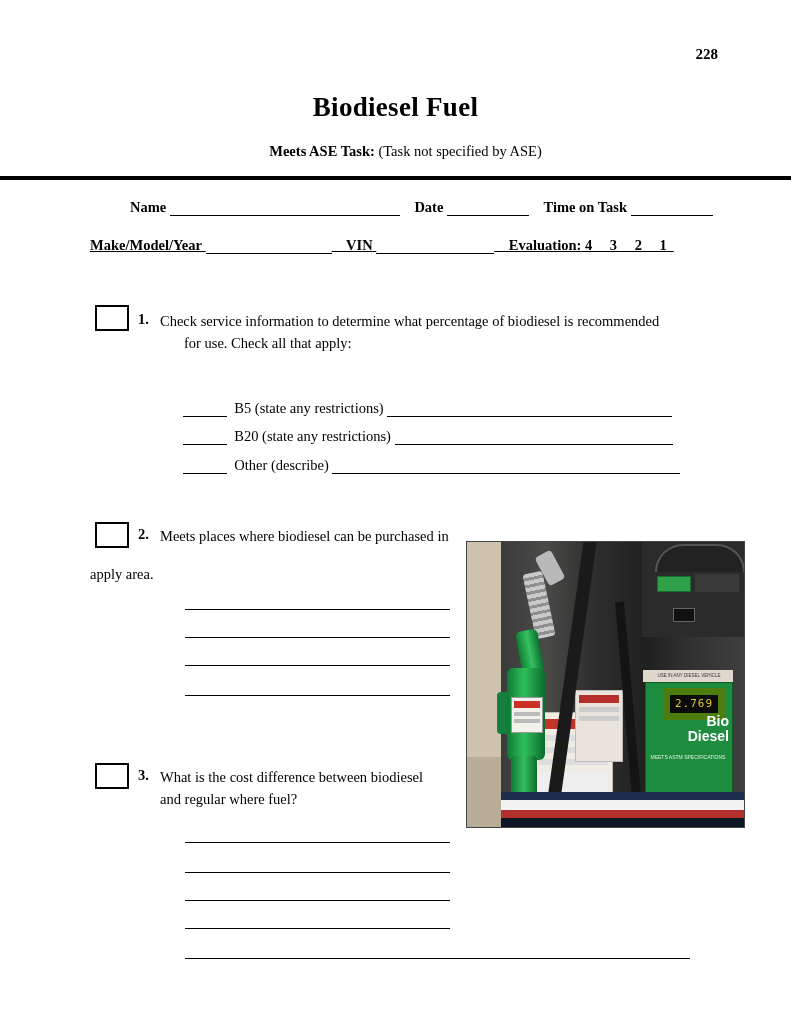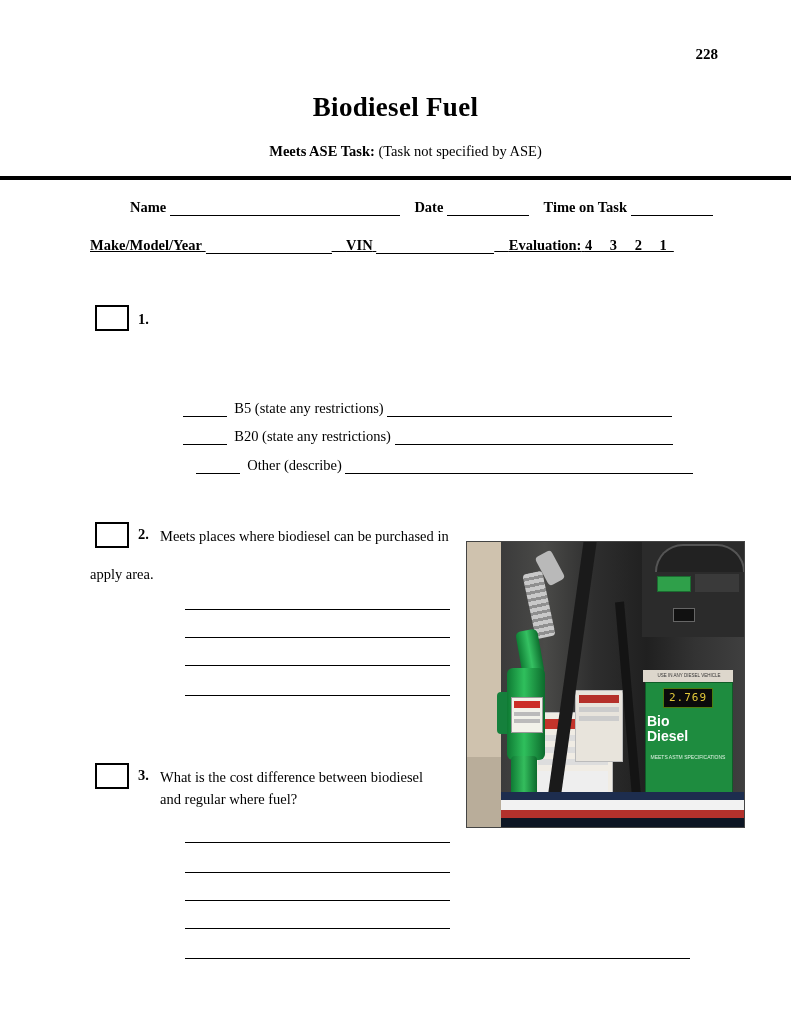--- a/index.html
+++ b/index.html
@@ -114,21 +114,21 @@
   }
   .opt .trail {
     display: inline-block;
     border-bottom: 1px solid #000;
     height: 13px;
     vertical-align: bottom;
   }
   #opt1 { left: 183px; top: 372px; }
   #opt2 { left: 183px; top: 400px; }
   #opt3 { left: 183px; top: 428px; }
-  #opt4 { left: 196px; top: 457px; }
+  #opt4 { left: 183px; top: 457px; }
 
   
   #cb2 { left: 95px; top: 522px; }
   #n2  { left: 138px; top: 526px; }
   .q2text {
     position: absolute;
     left: 160px;
     top: 525px;
     width: 300px;
     font-size: 14.5px;
@@ -179,23 +179,23 @@
   .ph-redplate .r4 { position:absolute; left:4px; top:46px; width:70px; height:6px; background:#ddd; }
   .ph-redplate .r5 { position:absolute; left:4px; top:58px; width:70px; height:40px; background:#eee; }
   .ph-redplate2 { position:absolute; left:108px; top:148px; width:46px; height:70px; background:#e8e4dc; border:1px solid #bbb; }
   .ph-redplate2 .b1 { position:absolute; left:3px; top:4px; width:40px; height:8px; background:#b5302a; }
   .ph-redplate2 .b2 { position:absolute; left:3px; top:16px; width:40px; height:5px; background:#ccc; }
   .ph-redplate2 .b3 { position:absolute; left:3px; top:25px; width:40px; height:5px; background:#ccc; }
 
   .ph-biolabel { position:absolute; left:178px; top:140px; width:86px; height:110px; background:#1e8c3f; border:1px solid #0f5c27; }
   .ph-biotop { position:absolute; left:176px; top:128px; width:90px; height:12px; background:#ddd7cc; }
   .ph-biotop-txt { position:absolute; left:178px; top:128px; width:88px; font-size:4.5px; color:#333; text-align:center; line-height:12px; font-family:"Liberation Sans", sans-serif; }
-  .ph-display { position:absolute; left:196px; top:146px; width:48px; height:18px; background:#0b0b0b; border:1px solid #4d7c0f; }
+  .ph-display { position:absolute; left:196px; top:146px; width:48px; height:18px; background:#0b0b0b; border:7px solid #4d7c0f; }
   .ph-display span { color:#e2c93a; font-family:"DejaVu Sans Mono", monospace; font-size:11px; line-height:18px; display:block; text-align:center; letter-spacing:1px; }
-  .ph-biotext { position:absolute; left:180px; top:172px; width:82px; text-align:left; color:#fff; font-weight:bold; font-size:14px; font-family:"Liberation Sans", sans-serif; line-height:15px; }
+  .ph-biotext { position:absolute; left:180px; top:172px; width:82px; text-align:right; color:#fff; font-weight:bold; font-size:14px; font-family:"Liberation Sans", sans-serif; line-height:15px; }
   .ph-biosub { position:absolute; left:180px; top:212px; width:82px; text-align:center; color:#dff3e3; font-size:5px; font-family:"Liberation Sans", sans-serif; line-height:7px; }
 
   .ph-hose { position:absolute; left:118px; top:-10px; width:13px; height:300px; background:#1a1a1a; transform:rotate(8deg); transform-origin:top center; }
   .ph-hose2 { position:absolute; left:148px; top:60px; width:9px; height:230px; background:#141414; transform:rotate(-5deg); transform-origin:top center; }
 
   .ph-nozbody { position:absolute; left:40px; top:126px; width:38px; height:92px; background:linear-gradient(90deg,#0e7a33,#2fbf5c 45%,#0c6b2c); border-radius:6px; }
   .ph-nozneck { position:absolute; left:52px; top:88px; width:22px; height:46px; background:linear-gradient(90deg,#0f7d34,#35c162 50%,#0d6e2e); border-radius:5px; transform:rotate(-10deg); }
   .ph-spout { position:absolute; left:62px; top:30px; width:20px; height:66px; background:repeating-linear-gradient(180deg,#c9c9c9 0 4px,#8f8f8f 4px 7px); transform:rotate(-12deg); border-radius:4px; }
   .ph-spout2 { position:absolute; left:74px; top:10px; width:18px; height:32px; background:#b9b9b9; transform:rotate(-28deg); border-radius:4px; }
   .ph-warn { position:absolute; left:44px; top:155px; width:30px; height:34px; background:#f2f2ea; border:1px solid #999; }
@@ -260,20 +260,24 @@
     &nbsp;&nbsp;
     <span class="lbl">VIN</span>
     <span class="blank b-vin"></span>
     &nbsp;&nbsp;
     <span class="lbl">Evaluation:</span>
     <span class="eval-nums">4  3  2  1</span>
   </div>
 
   <div class="checkbox" id="cb1"></div>
   <div class="qnum" id="n1">1.</div>
+  <div class="q1text">
+    <span>Check service information to determine what percentage of biodiesel is recommended</span>
+    <span class="l2">for use.  Check all that apply:</span>
+  </div>
 
   <div class="opt" id="opt2">
     <span class="ul"></span>
     &nbsp;<span>B5 (state any restrictions)</span>
     <span class="trail" style="width:285px"></span>
   </div>
   <div class="opt" id="opt3">
     <span class="ul"></span>
     &nbsp;<span>B20 (state any restrictions)</span>
     <span class="trail" style="width:278px"></span>

